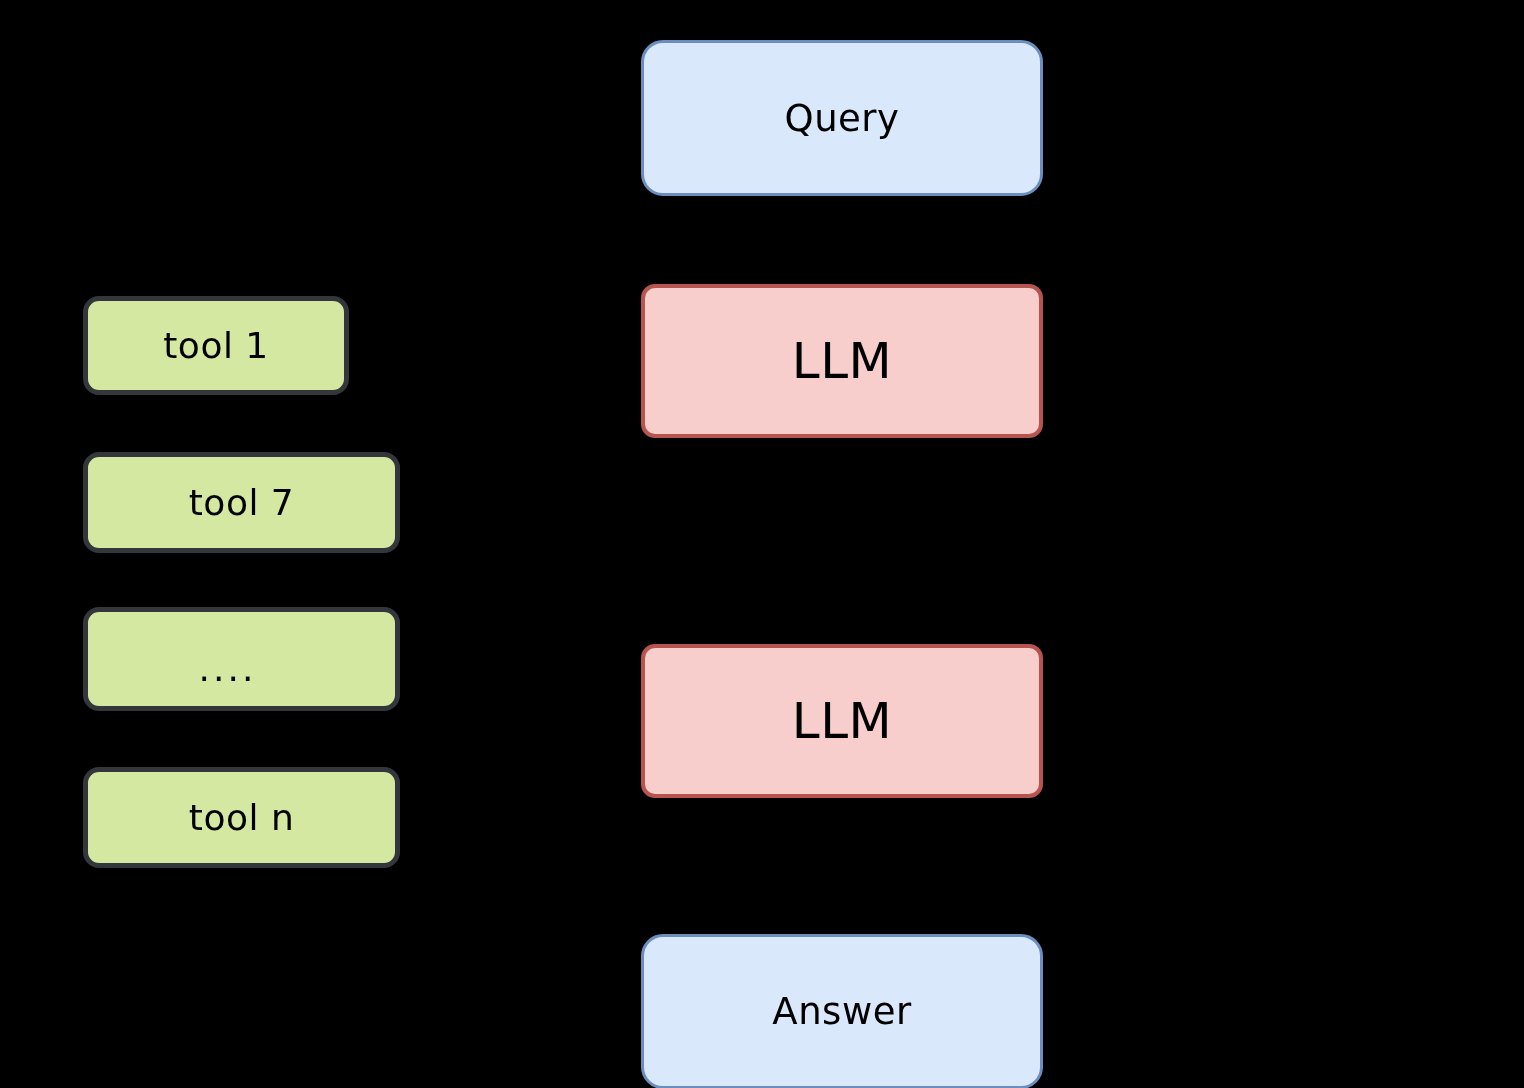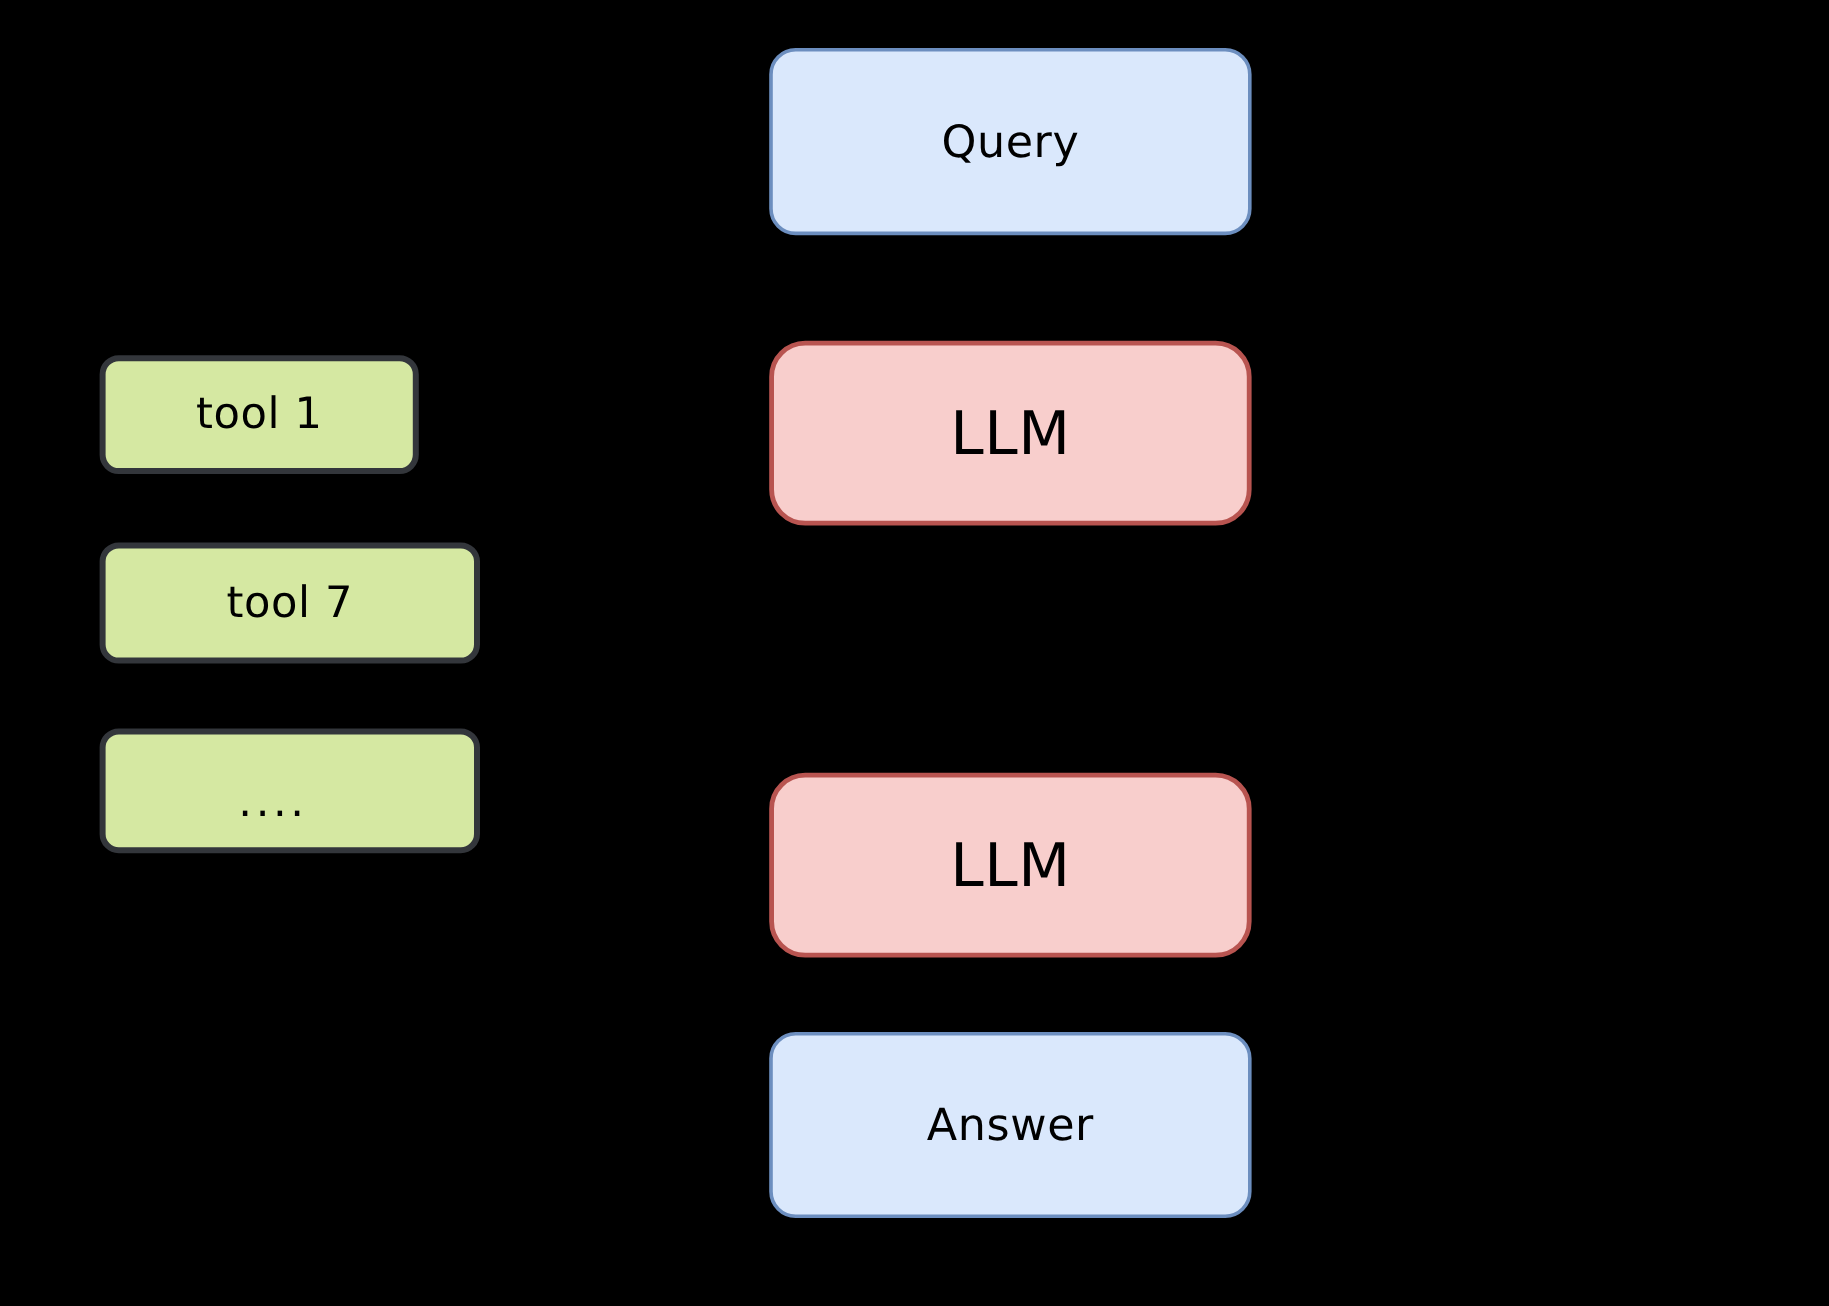--- a/index.html
+++ b/index.html
@@ -39,21 +39,21 @@
     background: #dae8fc;
     border: 3px solid #6c8ebf;
     border-radius: 22px;
     font-size: 37px;
   }
 
   
   .node--llm {
     background: #f8cecc;
     border: 4px solid #b85450;
-    border-radius: 30px;
+    border-radius: 14px;
     font-size: 50px;
   }
 
   
   .node--tool {
     background: #d5e8a2;
     border: 5px solid #33363b;
     border-radius: 16px;
     font-size: 36px;
   }
@@ -80,30 +80,33 @@
   </div>
 
   <div class="node node--tool" style="left:83px; top:452px; width:317px; height:101px;">
     <span class="label">tool 7</span>
   </div>
 
   <div class="node node--tool node--ellipsis" style="left:83px; top:607px; width:317px; height:104px;">
     <span class="label">....</span>
   </div>
 
+  <div class="node node--tool" style="left:83px; top:767px; width:317px; height:101px;">
+    <span class="label">tool n</span>
+  </div>
 
   <div class="node node--io" style="left:641px; top:40px; width:402px; height:156px;">
     <span class="label">Query</span>
   </div>
 
   <div class="node node--llm" style="left:641px; top:284px; width:402px; height:154px;">
     <span class="label">LLM</span>
   </div>
 
   <div class="node node--llm" style="left:641px; top:644px; width:402px; height:154px;">
     <span class="label">LLM</span>
   </div>
 
-  <div class="node node--io" style="left:641px; top:860px; width:402px; height:155px;">
+  <div class="node node--io" style="left:641px; top:934px; width:402px; height:155px;">
     <span class="label">Answer</span>
   </div>
 
 </div>
 
 </body></html>

